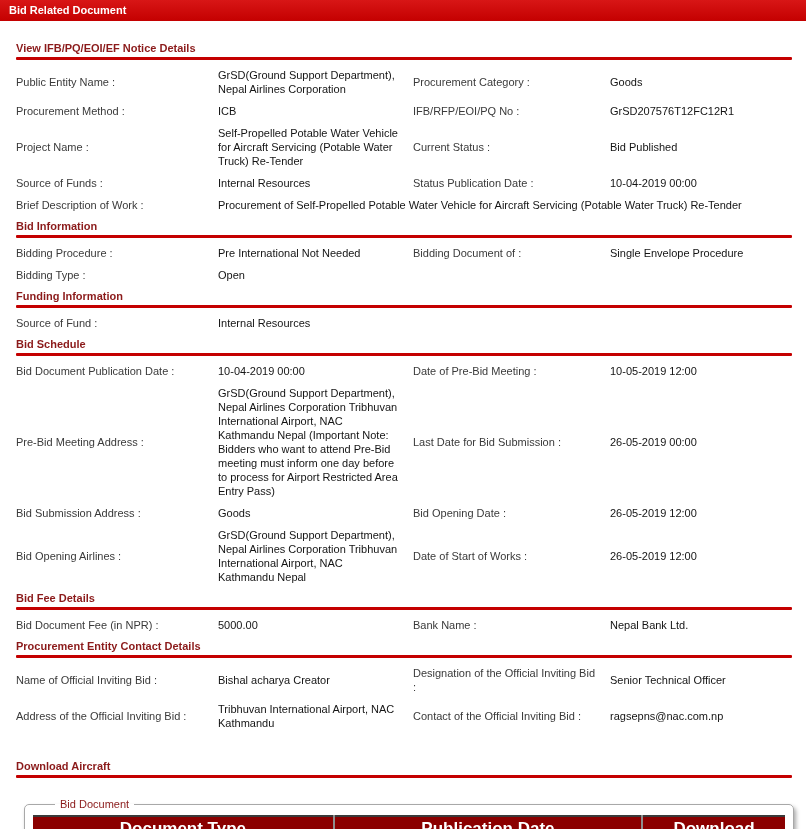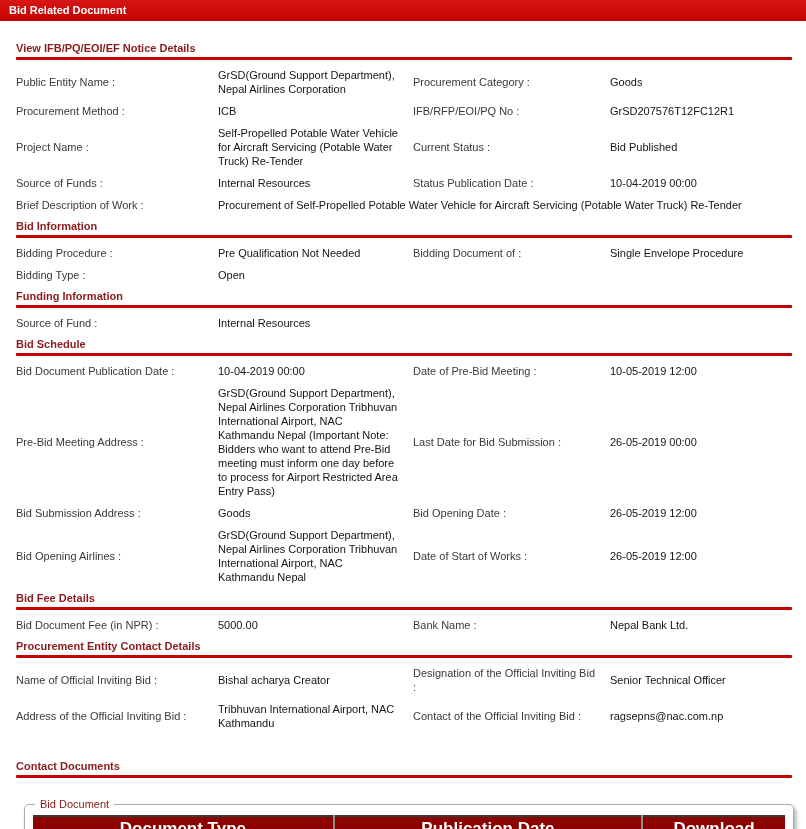--- a/index.html
+++ b/index.html
@@ -32,21 +32,21 @@
 
   fieldset.box {
     margin:20px 12px 0 24px;
     border:1px solid #a8a8a8;
     border-radius:5px;
     box-shadow:2px 3px 4px rgba(0,0,0,0.35);
     padding:4px 8px 8px;
     background:#fff;
   }
   fieldset.box legend {
-    color:#8b1a1a; font-size:11px; padding:0 5px; margin-left:2px; line-height:13px;
+    color:#8b1a1a; font-size:11px; padding:0 5px; margin-left:22px; line-height:13px;
   }
 
   table.doc-table { width:100%; border-collapse:collapse; border-top:2px solid #3a3a3a; }
   table.doc-table th {
     background:#8b0000; color:#fff; font-weight:bold; font-size:17px;
     padding:2px 0 3px; text-align:center; border-bottom:2px solid #3a3a3a;
   }
   table.doc-table th + th { border-left:2px solid #8f8f8f; }
   table.doc-table td {
     background:#f5f5f5; text-align:center; font-size:11px; color:#222;
@@ -93,21 +93,21 @@
   <div class="frow wide">
     <div class="lbl">Brief Description of Work :</div>
     <div class="val">Procurement of Self-Propelled Potable Water Vehicle for Aircraft Servicing (Potable Water Truck) Re-Tender</div>
   </div>
 
   <div class="sec-h">Bid Information</div>
   <div class="rule"></div>
 
   <div class="frow">
     <div class="lbl">Bidding Procedure :</div>
-    <div class="val">Pre Qualification Not Needed</div>
+    <div class="val">Pre International Not Needed</div>
     <div class="lbl">Bidding Document of :</div>
     <div class="val">Single Envelope Procedure</div>
   </div>
   <div class="frow wide">
     <div class="lbl">Bidding Type :</div>
     <div class="val">Open</div>
   </div>
 
   <div class="sec-h">Funding Information</div>
   <div class="rule"></div>
@@ -164,21 +164,21 @@
     <div class="lbl">Designation of the Official Inviting Bid :</div>
     <div class="val">Senior Technical Officer</div>
   </div>
   <div class="frow">
     <div class="lbl">Address of the Official Inviting Bid :</div>
     <div class="val">Tribhuvan International Airport, NAC Kathmandu</div>
     <div class="lbl">Contact of the Official Inviting Bid :</div>
     <div class="val">ragsepns@nac.com.np</div>
   </div>
 
-  <div class="sec-h dl-heading">Contact Documents</div>
+  <div class="sec-h dl-heading">Download Aircraft</div>
   <div class="rule"></div>
 </div>
 
 <fieldset class="box">
   <legend>Bid Document</legend>
   <table class="doc-table">
     <thead>
       <tr>
         <th class="col-doctype">Document Type</th>
         <th class="col-pubdate">Publication Date</th>

